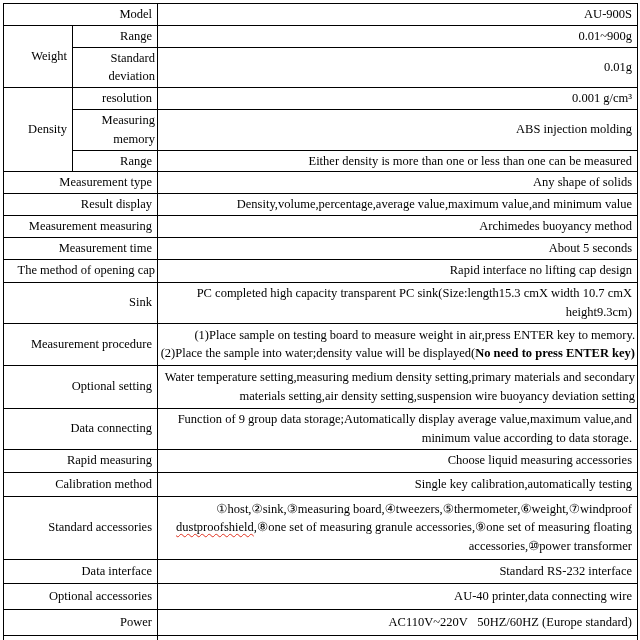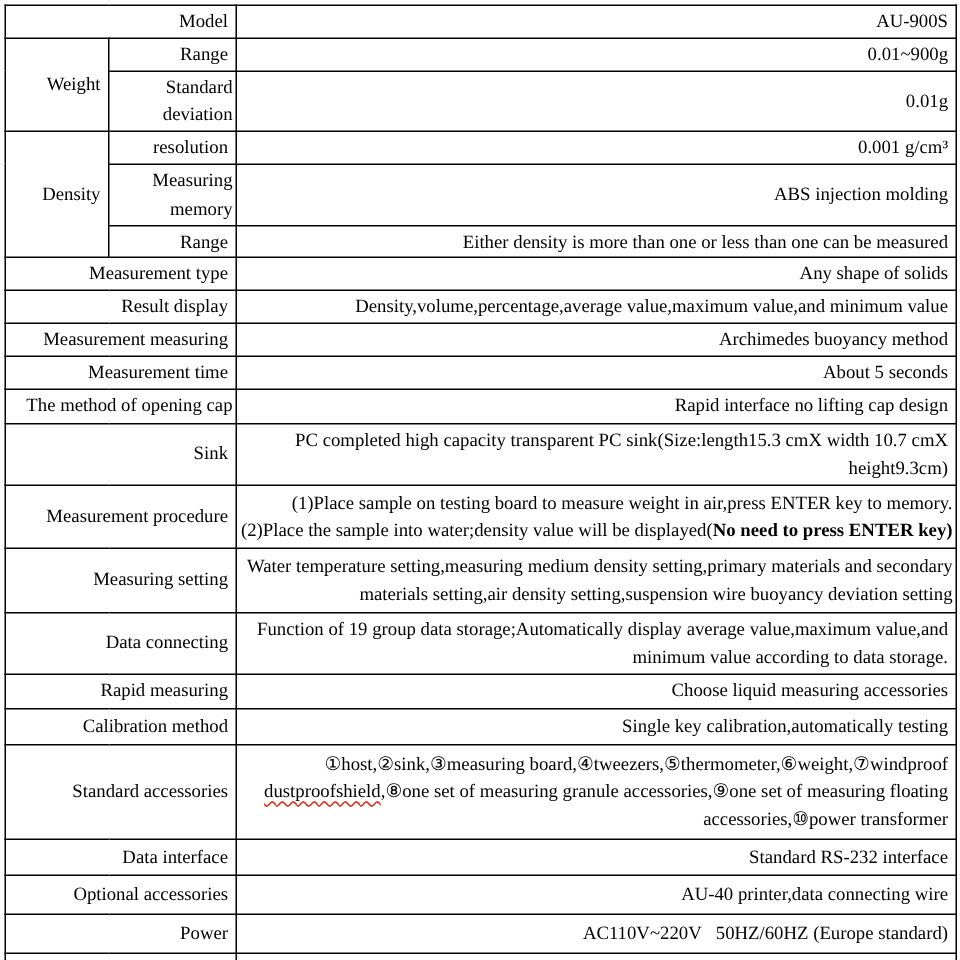--- a/index.html
+++ b/index.html
@@ -108,26 +108,26 @@
 
   <tr style="height:42px">
     <td colspan="2">Measurement procedure</td>
     <td class="nopad">
       <div>(1)Place sample on testing board to measure weight in air,press ENTER key to memory.</div>
       <div><span>(2)Place the sample into water;density value will be displayed(</span><b class="proc-bold">No need to press ENTER key)</b></div>
     </td>
   </tr>
 
   <tr style="height:43px">
-    <td colspan="2">Measuring setting</td>
+    <td colspan="2">Optional setting</td>
     <td class="nopad">Water temperature setting,measuring medium density setting,primary materials and secondary materials setting,air density setting,suspension wire buoyancy deviation setting</td>
   </tr>
   <tr style="height:41px">
     <td colspan="2">Data connecting</td>
-    <td>Function of 19 group data storage;Automatically display average value,maximum value,and minimum value according to data storage.</td>
+    <td>Function of 9 group data storage;Automatically display average value,maximum value,and minimum value according to data storage.</td>
   </tr>
   <tr style="height:23px">
     <td colspan="2">Rapid measuring</td>
     <td>Choose liquid measuring accessories</td>
   </tr>
   <tr style="height:24px">
     <td colspan="2">Calibration method</td>
     <td>Single key calibration,automatically testing</td>
   </tr>
 

